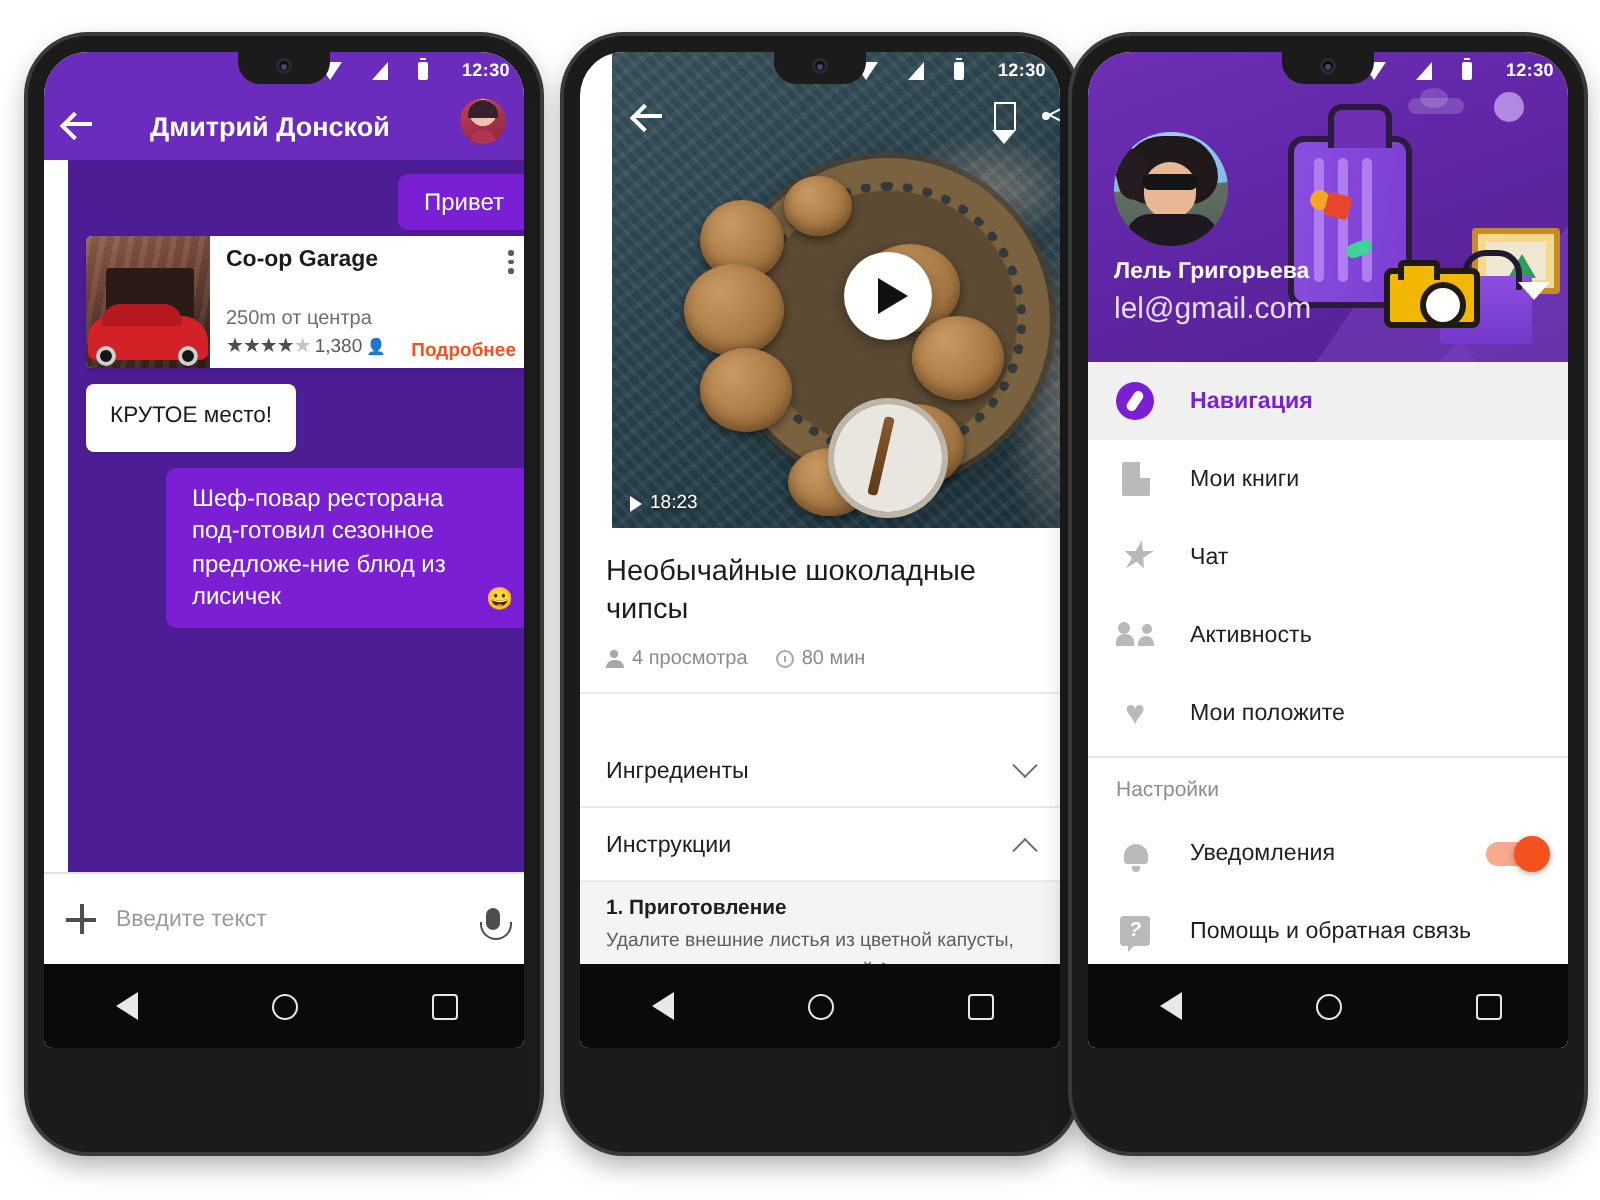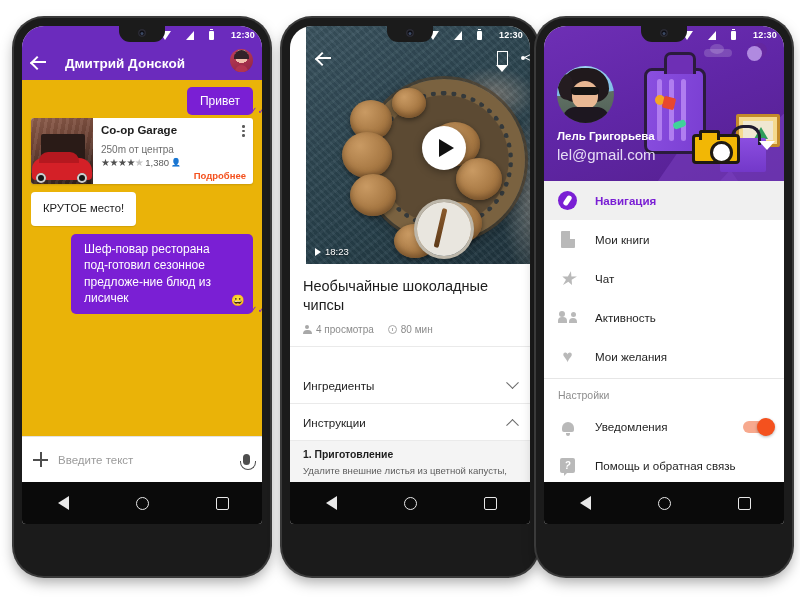--- a/index.html
+++ b/index.html
@@ -66,37 +66,37 @@
   .sb-wifi{ width:0;height:0;border-left:6px solid transparent;border-right:6px solid transparent;border-top:9px solid #fff;}
   .sb-sig{ width:0;height:0;border-left:8px solid transparent;border-bottom:9px solid #fff;}
   .sb-bat{ width:5px;height:9px;background:#fff;border-radius:1px;position:relative;}
   .sb-bat:before{content:"";position:absolute;top:-2px;left:1px;width:3px;height:1.5px;background:#fff;}
   .sb-time{ margin-left:2px; letter-spacing:.2px; }
 
   
   .chat-header{
     position:absolute; top:0; left:0; width:240px; height:54px;
     background:#6b2bbd; z-index:20;
-    display:flex; align-items:flex-end; padding:0 9px 8px 9px; gap:18px;
+    display:flex; align-items:flex-end; padding:0 9px 8px 9px; gap:28px;
   }
   .back-arrow{ width:16px;height:16px;position:relative;flex:0 0 auto;margin-bottom:2px;}
   .back-arrow:before{content:"";position:absolute;left:1px;top:7px;width:14px;height:2px;background:#fff;}
   .back-arrow:after{content:"";position:absolute;left:1px;top:4px;width:8px;height:8px;border-left:2px solid #fff;border-bottom:2px solid #fff;transform:rotate(45deg);}
   .chat-title{ color:#fff;font-size:13.5px;font-weight:bold;flex:1;margin-bottom:1px; }
   .chat-avatar{
     width:23px;height:23px;border-radius:50%;flex:0 0 auto;
     background:radial-gradient(circle at 50% 32%, #f2c0ad 0 34%, rgba(0,0,0,0) 35%), linear-gradient(160deg,#c2405b,#8d2440);
     position:relative; overflow:hidden;
   }
   .chat-avatar:before{content:"";position:absolute;left:4px;top:1px;width:15px;height:9px;background:#33222a;border-radius:8px 8px 0 0;}
   .chat-avatar:after{content:"";position:absolute;left:5px;bottom:0;width:13px;height:7px;background:#b23550;border-radius:7px 7px 0 0;}
 
   .chat-body{
-    position:absolute; top:54px; left:0; width:240px; height:398px;
-    background:#eab308; overflow:hidden; padding:7px 9px 0 9px;
+    position:absolute; top:54px; left:12px; width:240px; height:398px;
+    background:#4c1d95; overflow:hidden; padding:7px 9px 0 9px;
   }
   .bubble-out{
     margin-left:auto; background:#7a1fd4; color:#fff;
     border-radius:5px; padding:7px 13px; font-size:12px;
     width:fit-content; max-width:78%; position:relative; margin-bottom:3px;
   }
   .ticks{ position:absolute; right:-13px; bottom:-1px; color:#7a1fd4; font-size:10px; line-height:1; }
   .bubble-in{
     background:#fff; color:#1b1b1b; border-radius:4px;
     padding:8px 9px; font-size:11.3px; line-height:1.38;
@@ -116,21 +116,21 @@
   }
   .place-photo .wall{position:absolute;inset:0;background:
      repeating-linear-gradient(100deg, rgba(255,255,255,.055) 0 3px, rgba(0,0,0,.06) 3px 7px);}
   .place-photo .door{position:absolute;left:10px;top:16px;width:44px;height:28px;background:#2a1b17;border-radius:2px;}
   .place-photo .car{position:absolute;left:1px;bottom:4px;width:60px;height:22px;background:#d42027;border-radius:11px 13px 4px 4px;}
   .place-photo .car:after{content:"";position:absolute;left:7px;top:-6px;width:40px;height:11px;background:#b5181f;border-radius:9px 9px 0 0;}
   .place-photo .w1,.place-photo .w2{position:absolute;bottom:1px;width:10px;height:10px;border-radius:50%;background:#161616;box-shadow:inset 0 0 0 2px #cfcfcf;}
   .place-photo .w1{left:5px;} .place-photo .w2{right:6px;}
   .place-info{ flex:1; padding:6px 7px 4px 8px; position:relative; }
   .place-name{ font-size:11.5px; font-weight:bold; color:#1c1c1c; }
-  .place-sub{ font-size:10px; color:#6d6d6d; margin-top:8px; }
+  .place-sub{ font-size:10px; color:#6d6d6d; margin-top:18px; }
   .place-rating{ font-size:9.5px; color:#5a5a5a; margin-top:2px; display:flex; align-items:center; gap:2px;}
   .place-rating .st{ color:#4f4f4f; letter-spacing:-.5px; font-size:10px;}
   .place-rating .st .off{ color:#c4c4c4; }
   .place-more{
     position:absolute; right:7px; bottom:3px;
     color:#f4511e; font-size:9.5px; font-weight:bold;
   }
   .kebab{ position:absolute; right:8px; top:7px; width:3px; }
   .kebab i{ display:block; width:2.6px;height:2.6px;border-radius:50%;background:#5c5c5c;margin-bottom:2px; }
 
@@ -565,21 +565,21 @@
               <b></b>
             </i>
         </span>
         <span>Активность</span>
       </div>
 
       <div class="d-item">
         <span class="d-ic">
             <i class="ic-heart">♥</i>
           </span>
-        <span>Мои желания</span>
+        <span>Мои положите</span>
       </div>
 
       <div class="d-sep"></div>
 
       <div class="d-section">Настройки</div>
 
       <div class="d-item">
         <span class="d-ic">
             <i class="ic-bell"></i>
           </span>

